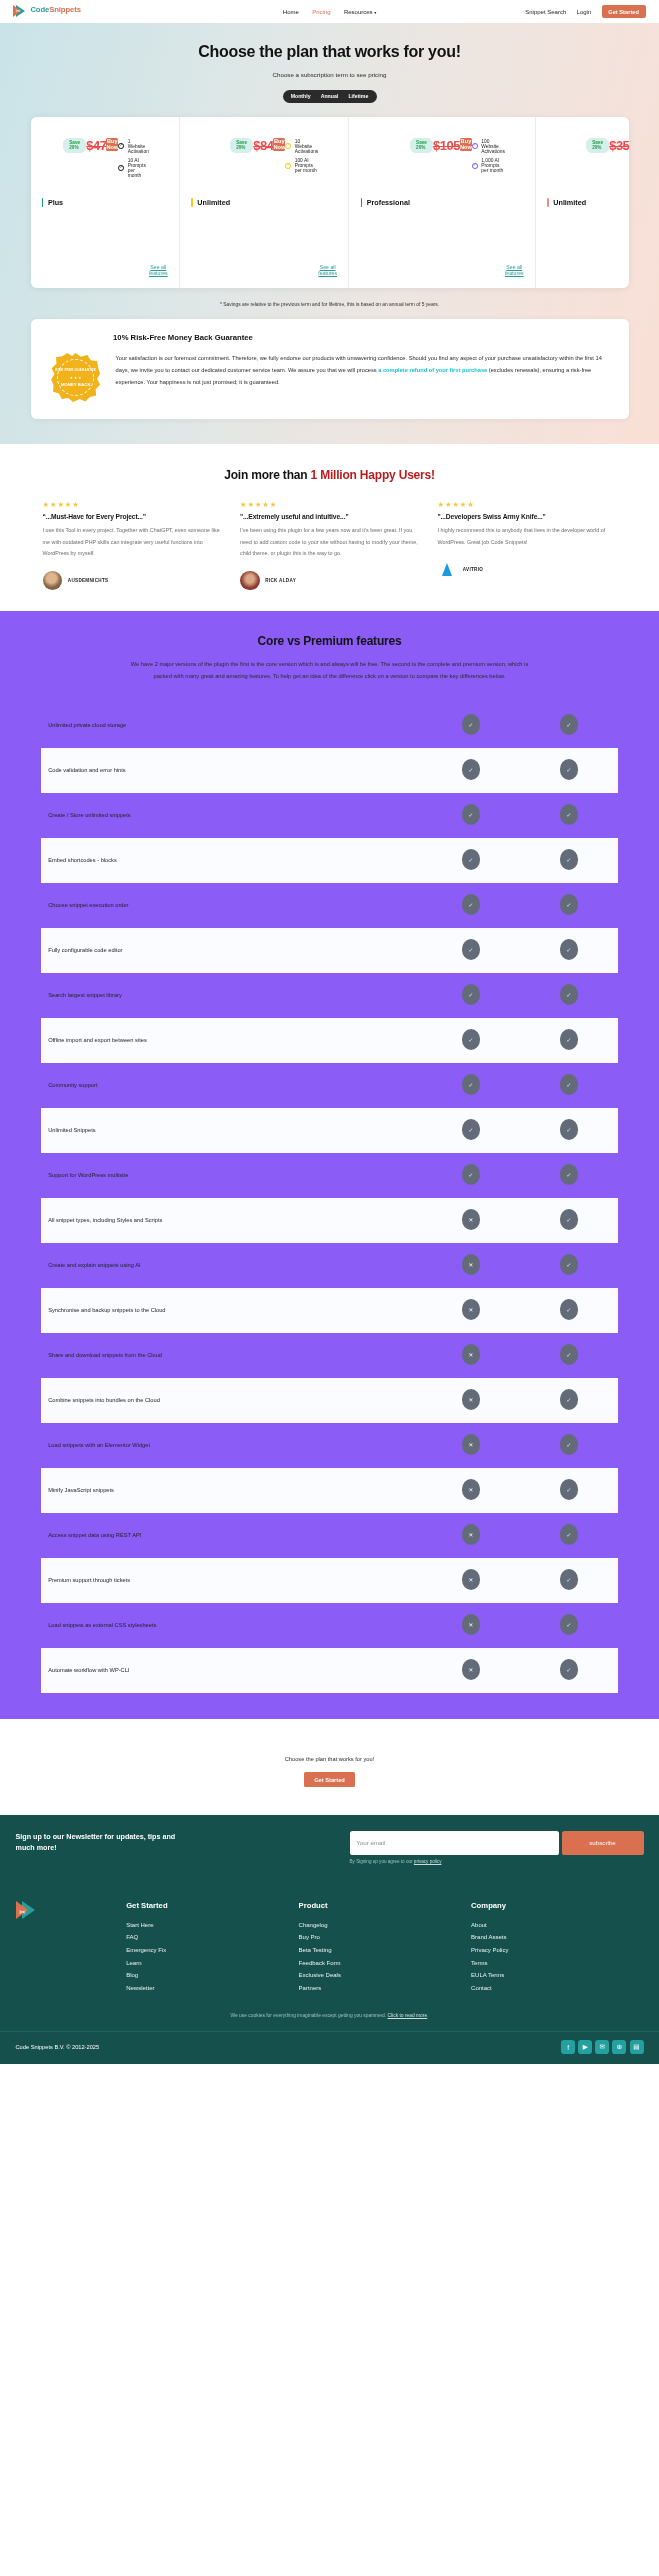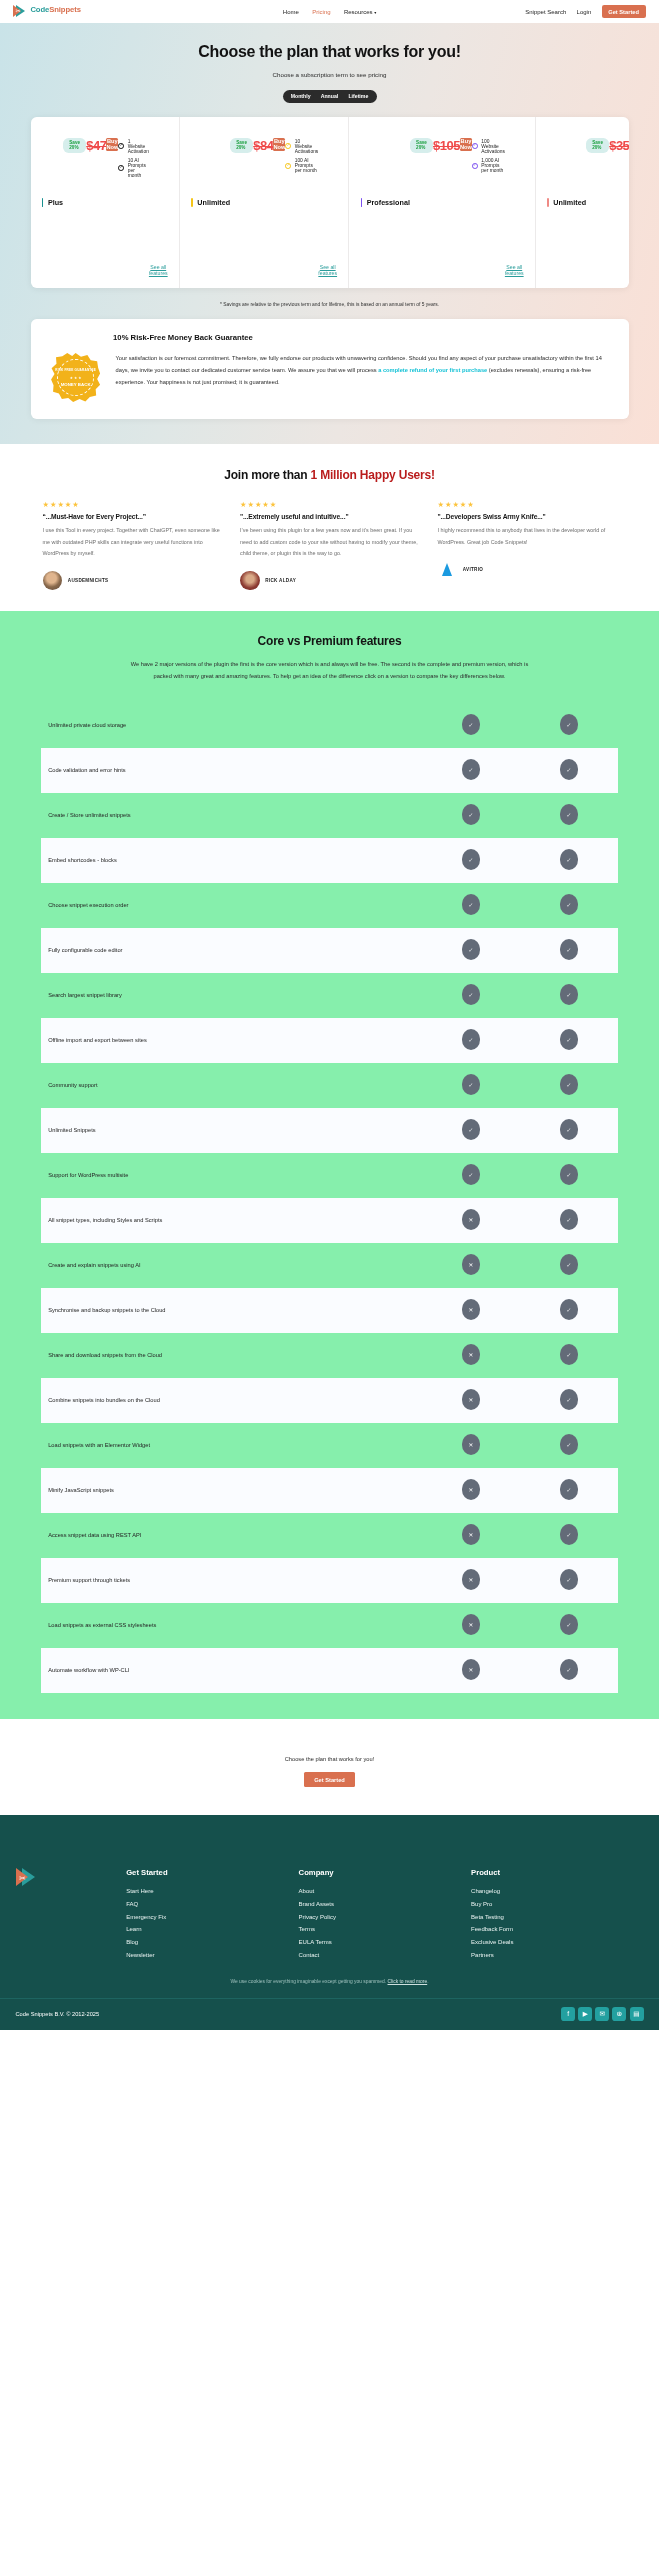--- a/index.html
+++ b/index.html
@@ -117,21 +117,21 @@
   .t-author{margin-top:11.3px;display:flex;align-items:center;gap:5.7px}
   .avatar{width:19.6px;height:19.6px;border-radius:50%;flex:none;overflow:hidden;position:relative}
   .av1{background:radial-gradient(circle at 45% 38%,#e0b58e 0 30%,#8a6a4d 55%,#5b463a 100%)}
   .av2{background:radial-gradient(circle at 50% 42%,#d9a987 0 26%,#8d3b32 60%,#6d2a24 100%)}
   .av3{background:#fff;display:flex;align-items:center;justify-content:center}
   .av3 .ico{width:0;height:0;border-left:5.7px solid transparent;border-right:5.7px solid transparent;
     border-bottom:13px solid #1b9ae0}
   .t-name{font-size:4.6px;font-weight:bold;letter-spacing:0.3px;color:#1b1b1b}
 
   
-  .compare{background:#86efac;padding:23px 0 26px}
+  .compare{background:#8b5cf6;padding:23px 0 26px}
   .compare h2{text-align:center;font-size:12px;font-weight:bold;letter-spacing:-0.2px;color:#141414}
   .compare .intro{width:412px;margin:11.3px auto 0;text-align:center;font-size:5.7px;
     line-height:2.1;color:#2c2c2c}
   .ftable{width:577px;margin:19.6px auto 0}
   .frow{display:flex;align-items:center;height:45px;border-bottom:0.5px solid transparent}
   .frow.alt{background:#fafcff}
   .fname{width:381px;padding-left:7.2px;font-size:5.7px;color:#242424}
   .fcell{width:98px;display:flex;justify-content:center}
   .pill{width:18.5px;height:20.6px;border-radius:50%;background:#636b78;color:#fff;
     display:flex;align-items:center;justify-content:center;font-size:5.7px}
@@ -563,20 +563,30 @@
       </div>
     </div>
 </div>
 
 <div class="cta">
   <div class="sub">Choose the plan that works for you!</div>
   <button class="go">Get Started</button>
 </div>
 
 <div class="footer">
+  <div class="news">
+    <h3>Sign up to our Newsletter for updates, tips and much more!</h3>
+    <div class="news-form">
+      <div class="news-row">
+        <input type="text" placeholder="Your email" style="">
+        <button>subscribe</button>
+      </div>
+      <div class="news-note"><span>By Signing up you agree to our </span><a>privacy policy</a></div>
+    </div>
+  </div>
 
   <div class="fcols">
     <div class="fcol-logo">
       <div class="fm">
         <div class="fteal"></div>
           <div class="forange"></div>
         <div class="fsc">✂</div>
       </div>
     </div>
 
@@ -586,42 +596,42 @@
         <li>Start Here</li>
         <li>FAQ</li>
         <li>Emergency Fix</li>
         <li>Learn</li>
         <li>Blog</li>
         <li>Newsletter</li>
       </ul>
     </div>
 
     <div class="fcol">
+      <h4>Product</h4>
+      <ul>
+        <li>Changelog</li>
+        <li>Buy Pro</li>
+        <li>Beta Testing</li>
+        <li>Feedback Form</li>
+        <li>Exclusive Deals</li>
+        <li>Partners</li>
+      </ul>
+    </div>
+
+    <div class="fcol">
       <h4>Company</h4>
       <ul>
         <li>About</li>
         <li>Brand Assets</li>
         <li>Privacy Policy</li>
         <li>Terms</li>
         <li>EULA Terms</li>
         <li>Contact</li>
       </ul>
     </div>
-
-    <div class="fcol">
-      <h4>Product</h4>
-      <ul>
-        <li>Changelog</li>
-        <li>Buy Pro</li>
-        <li>Beta Testing</li>
-        <li>Feedback Form</li>
-        <li>Exclusive Deals</li>
-        <li>Partners</li>
-      </ul>
-    </div>
   </div>
 
   <div class="cookie"><span>We use cookies for everything imaginable except getting you spammed. </span><a>Click to read more</a><span>.</span></div>
 
   <div class="fbar">
     <div class="copy">Code Snippets B.V. © 2012-2025</div>
     <div class="socials">
       <div class="soc">f</div>
       <div class="soc">▶</div>
       <div class="soc">✉</div>

